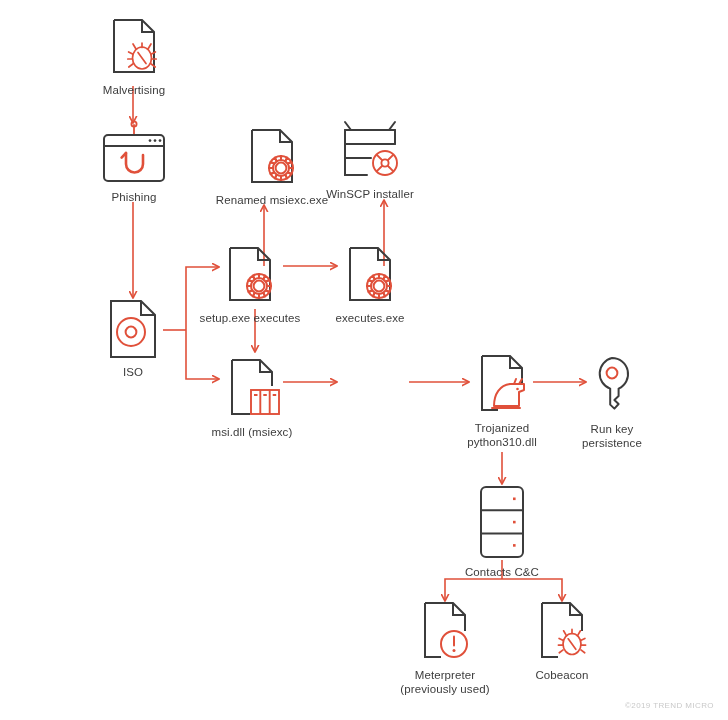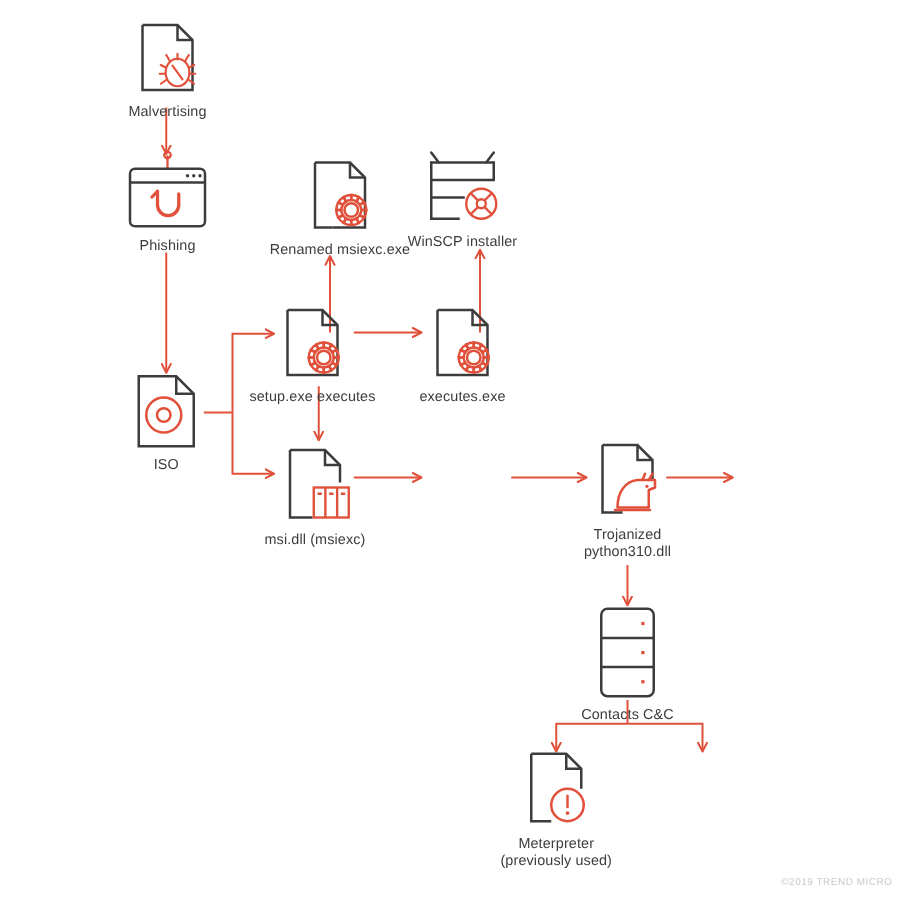--- a/index.html
+++ b/index.html
@@ -264,20 +264,32 @@
           <path d="M49,30 L52,25 M44,30 L46,25"></path>
           <path d="M22,54 L50,54"></path>
           <circle cx="47.5" cy="35" r="1.3" fill="#e0503a" stroke="none"></circle>
         </g>
       </svg>
     </span>
     <span class="cap">Trojanized
 python310.dll</span>
   </div>
 
+  <div class="node" style="left:567px;top:355px;width:90px;">
+    <span class="art">
+      <svg width="56" height="62" viewBox="0 0 56 62">
+        <g fill="none" stroke="#3c3c3c" stroke-width="2" stroke-linejoin="round">
+          <path d="M28,3 a16,16 0 0 1 6.6,30.6 L34.6,41 L30.4,45 L34.6,49 L30.4,53.6 L26.2,49.6 L26.2,33.6 A16,16 0 0 1 28,3 Z"></path>
+        </g>
+        <circle cx="28" cy="18" r="5.4" fill="none" stroke="#e0503a" stroke-width="2"></circle>
+      </svg>
+    </span>
+    <span class="cap">Run key
+persistence</span>
+  </div>
 
   <div class="node" style="left:457px;top:484px;width:90px;">
     <span class="art">
       <svg width="60" height="76" viewBox="0 0 60 76">
         <rect x="9" y="3" width="42" height="70" rx="5" fill="none" stroke="#3c3c3c" stroke-width="2"></rect>
         <path d="M9,26.3 L51,26.3 M9,49.6 L51,49.6" fill="none" stroke="#3c3c3c" stroke-width="2"></path>
         <g fill="#e0503a">
           <rect x="41" y="13.5" width="2.6" height="2.6"></rect>
           <rect x="41" y="36.8" width="2.6" height="2.6"></rect>
           <rect x="41" y="60.1" width="2.6" height="2.6"></rect>
@@ -297,15 +309,32 @@
           <circle cx="41" cy="43" r="13"></circle>
           <path d="M41,35.5 L41,44.5"></path>
         </g>
         <circle cx="41" cy="49.4" r="1.5" fill="#e0503a"></circle>
       </svg>
     </span>
     <span class="cap">Meterpreter
 (previously used)</span>
   </div>
 
+  <div class="node" style="left:517px;top:601px;width:90px;">
+    <span class="art">
+      <svg width="64" height="62" viewBox="0 0 64 62">
+        <path d="M12,2 L40,2 L52,14 L52,30" fill="none" stroke="#3c3c3c" stroke-width="2"></path>
+        <path d="M12,2 L12,56 L28,56" fill="none" stroke="#3c3c3c" stroke-width="2"></path>
+        <path d="M40,2 L40,14 L52,14" fill="none" stroke="#3c3c3c" stroke-width="2"></path>
+        <g stroke="#e0503a" stroke-width="1.7" fill="none" stroke-linecap="round">
+          <ellipse cx="42" cy="43" rx="9" ry="10.5"></ellipse>
+          <path d="M36.4,34.6 L33.6,29.8 M47.6,34.6 L50.4,29.8 M42,32.6 L42,28.4"></path>
+          <path d="M32.9,39.3 L29.1,37.4 M32.7,44.1 L28.4,44.1 M33.1,48.9 L29.3,51.8"></path>
+          <path d="M51.1,39.3 L54.9,37.4 M51.3,44.1 L55.6,44.1 M50.9,48.9 L54.7,51.8"></path>
+          <path d="M38.2,37.8 L45.8,48.3"></path>
+        </g>
+      </svg>
+    </span>
+    <span class="cap">Cobeacon</span>
+  </div>
 
   <div class="credit">©2019 TREND MICRO</div>
 </div>
 
 </body></html>

